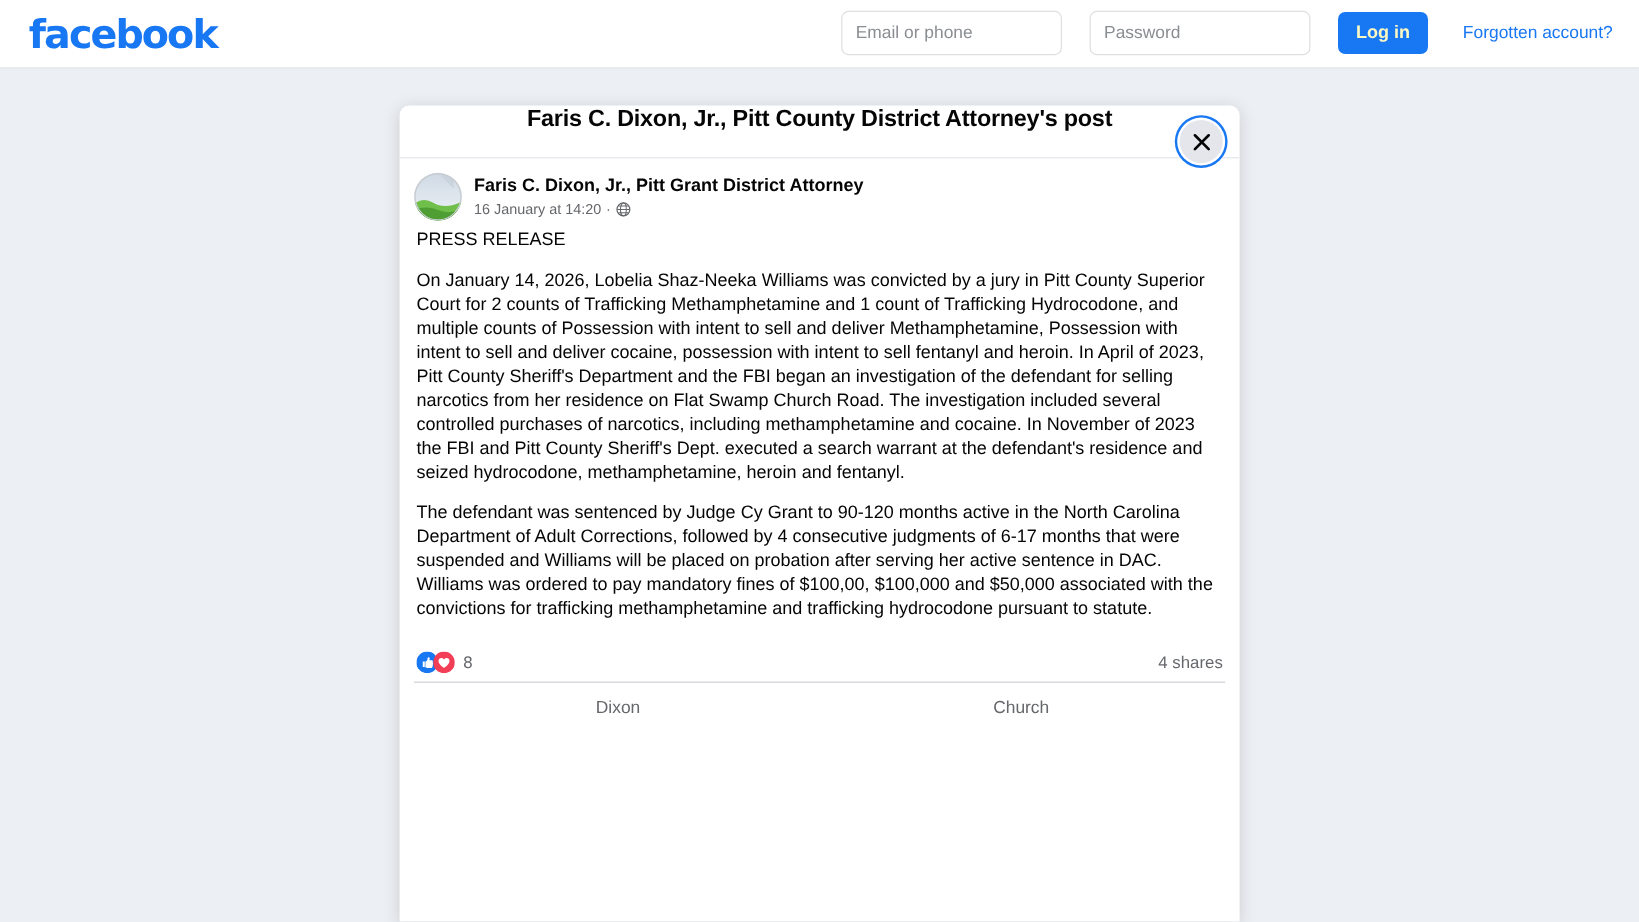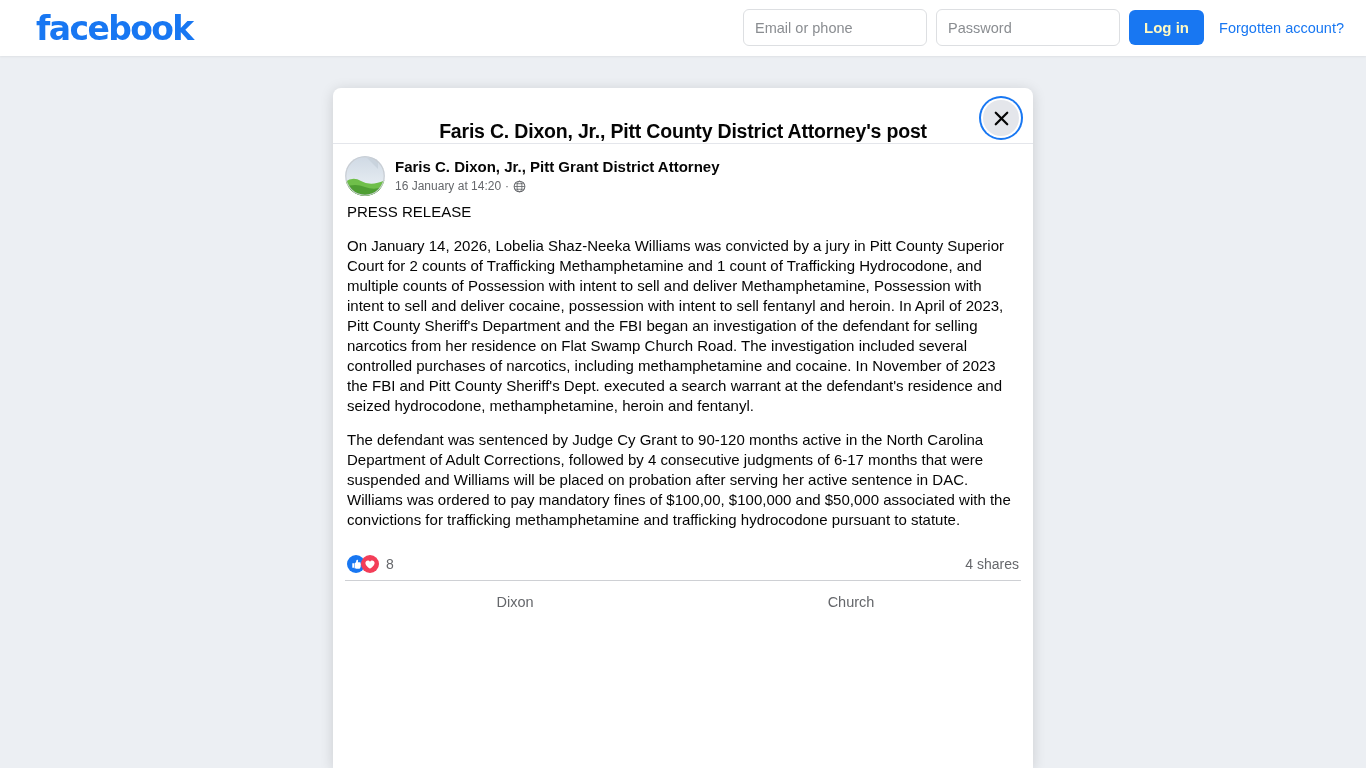--- a/index.html
+++ b/index.html
@@ -20,36 +20,36 @@
     width: 1366px;
     height: 56px;
     background: #ffffff;
     display: flex;
     align-items: center;
     box-shadow: 0 1px 2px rgba(0,0,0,0.06);
     z-index: 5;
   }
   .fb-logo {
     position: absolute;
-    left: 36px;
+    left: 24px;
     top: 12px;
     font-size: 33px;
     font-weight: bold;
     color: #1877F2;
     letter-spacing: -1.6px;
     font-family: "DejaVu Sans", sans-serif;
     line-height: 34px;
   }
   .login-area {
     position: absolute;
     right: 22px;
     top: 9px;
     display: flex;
     align-items: center;
-    gap: 0;
+    gap: 14px;
   }
   .login-input {
     width: 184px;
     height: 37px;
     border: 1px solid #dddfe2;
     border-radius: 6px;
     padding: 0 11px;
     font-size: 14.5px;
     color: #1c1e21;
     outline: none;
@@ -87,24 +87,24 @@
     top: 88px;
     width: 700px;
     height: 680px;
     background: #ffffff;
     border-radius: 8px 8px 0 0;
     box-shadow: 0 2px 14px rgba(0,0,0,0.14);
     overflow: hidden;
   }
   .modal-header {
     position: relative;
-    height: 56px;
+    height: 44px;
     border-bottom: 1px solid #e4e6eb;
     display: flex;
-    align-items: flex-end;
+    align-items: flex-start;
     justify-content: center;
   }
   .modal-title {
     font-size: 19.5px;
     font-weight: bold;
     color: #050505;
     letter-spacing: -0.2px;
   }
   .close-btn {
     position: absolute;

